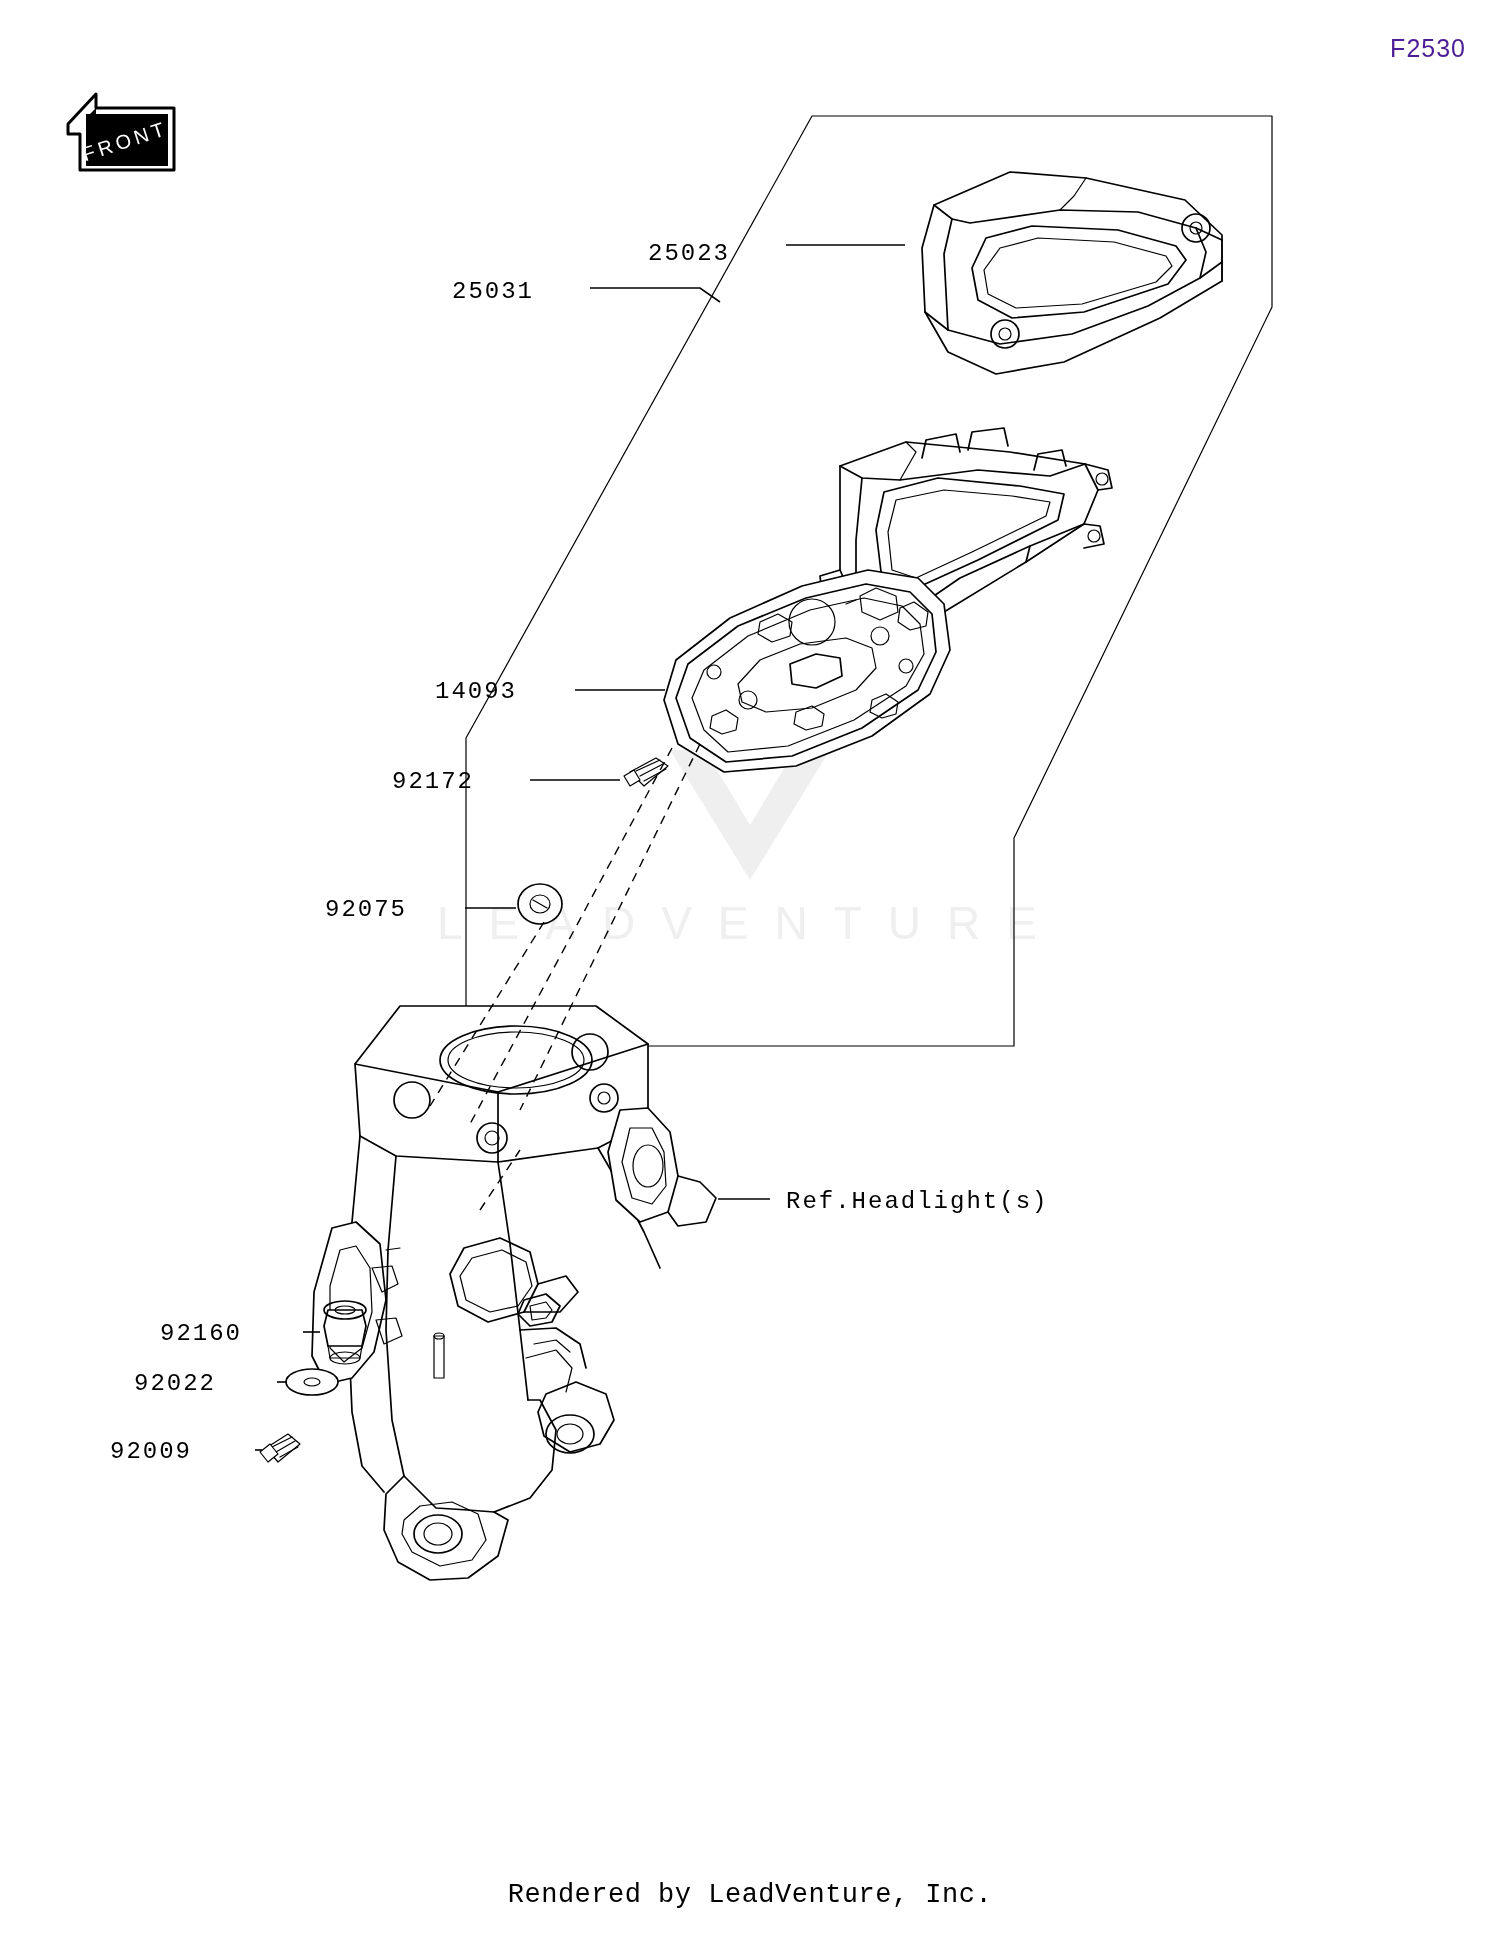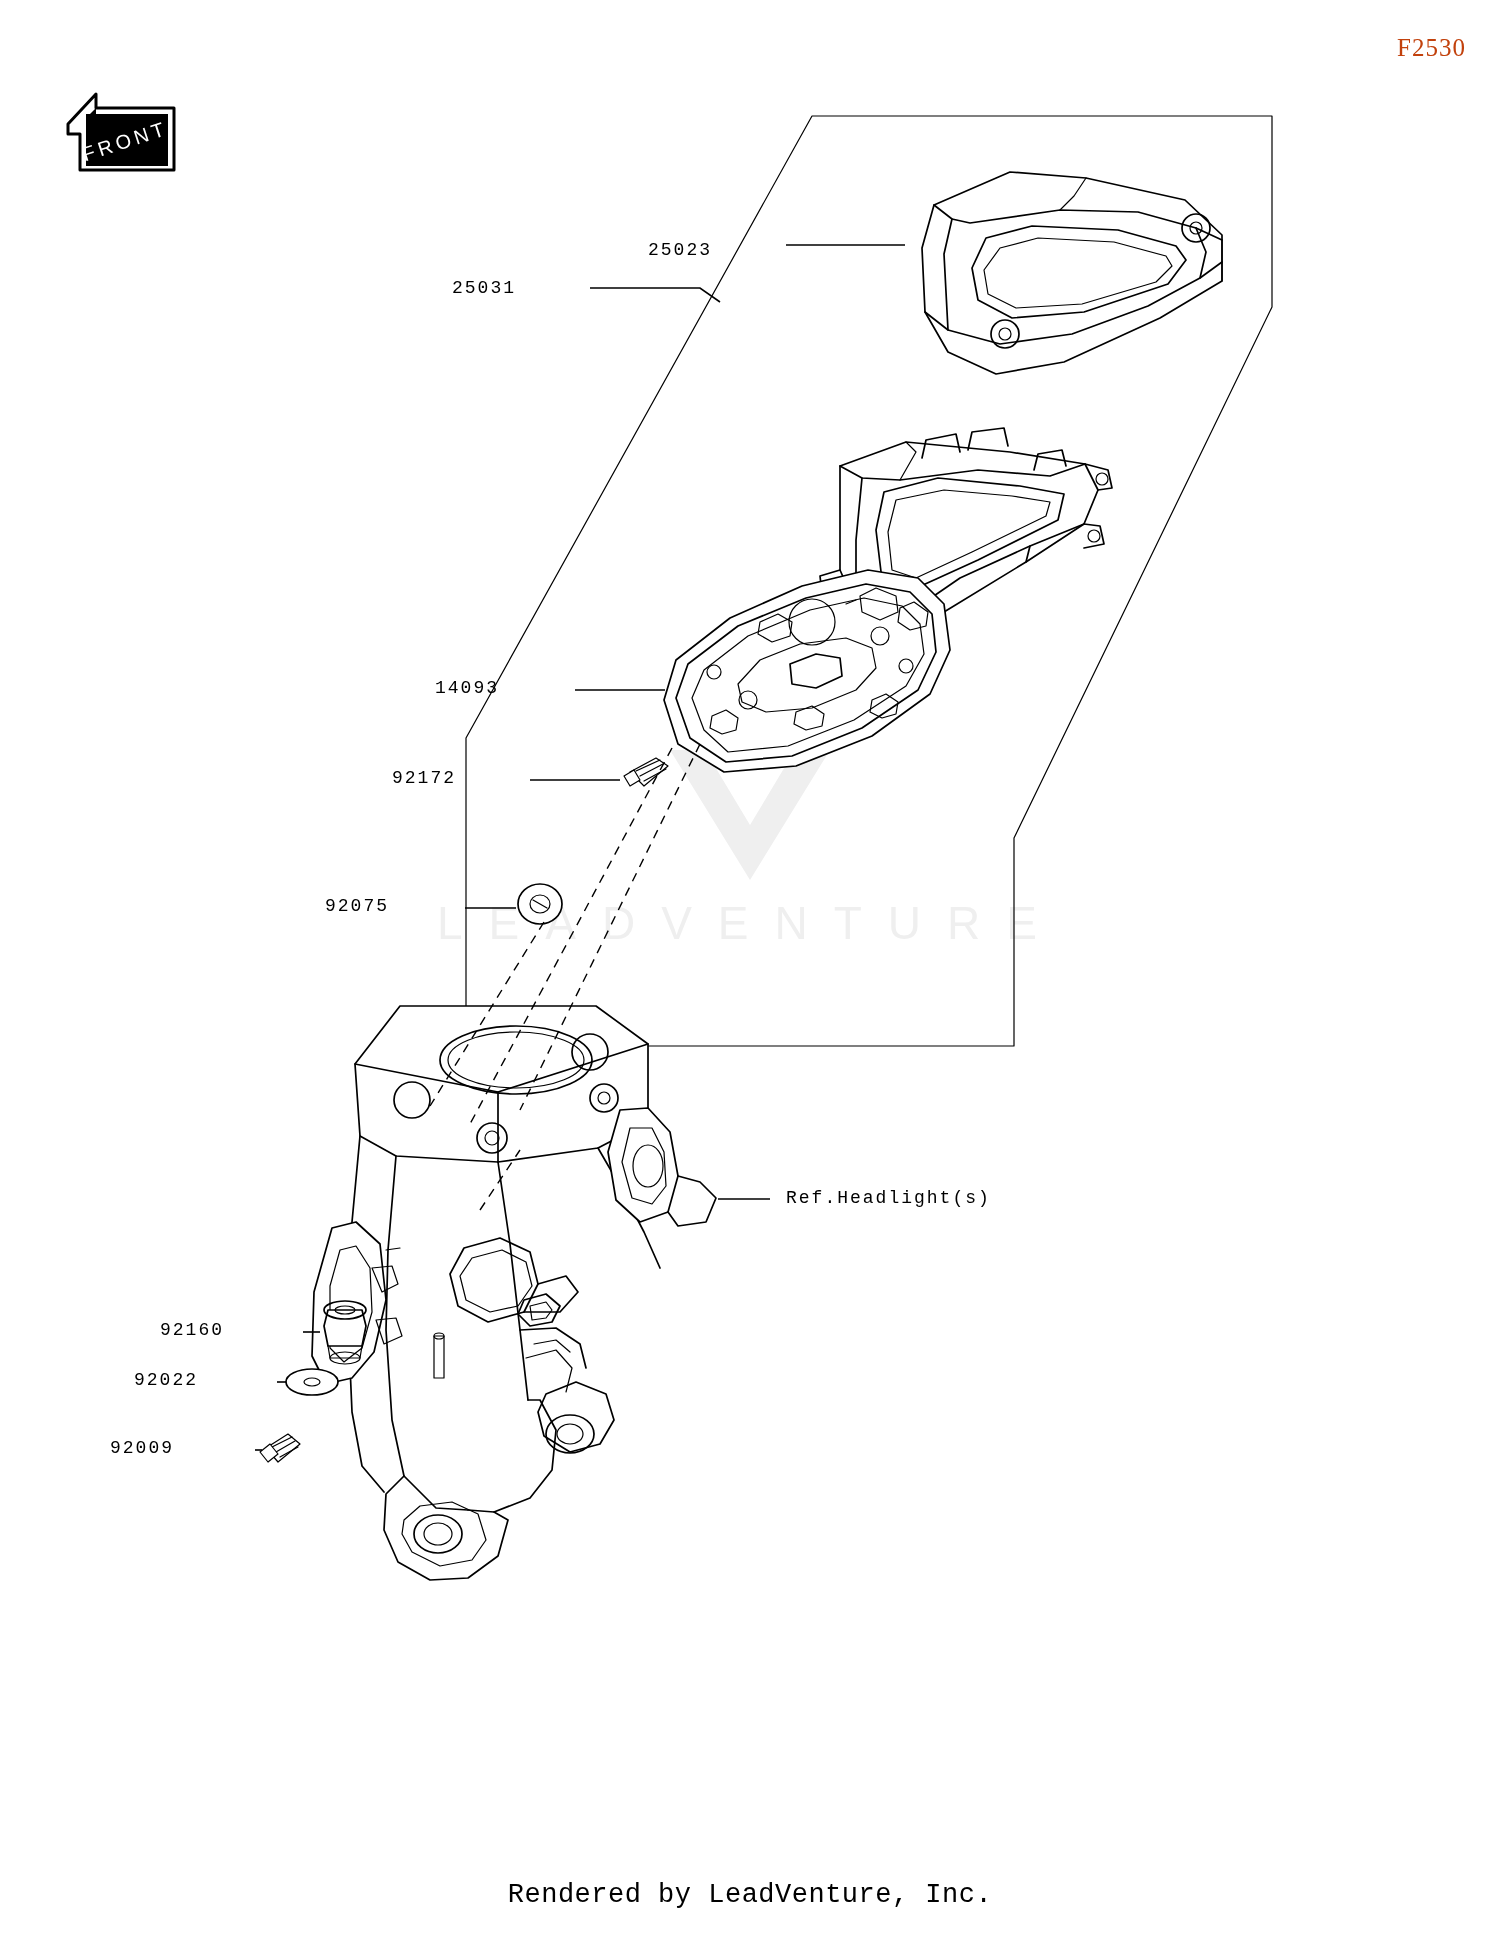--- a/index.html
+++ b/index.html
@@ -18,39 +18,39 @@
   #diagram-root {
     position: absolute;
     inset: 0;
   }
   .abs { position: absolute; }
 
   
   #figure-code {
     top: 34px;
     right: 34px;
-    font-family: Liberation Serif, serif;
+    font-family: Liberation Sans, sans-serif;
     font-size: 25px;
     letter-spacing: 1px;
-    color: #c2410c;
+    color: #4c1d95;
   }
 
   
   #front-badge {
     top: 88px;
     left: 62px;
     width: 120px;
     height: 92px;
   }
   #front-badge svg { display: block; }
 
   
   .callout {
     font-family: "Liberation Mono", monospace;
-    font-size: 18px;
+    font-size: 24px;
     letter-spacing: 2px;
     white-space: nowrap;
     color: #000;
   }
 
   
   #watermark {
     left: 0;
     right: 0;
     top: 740px;

